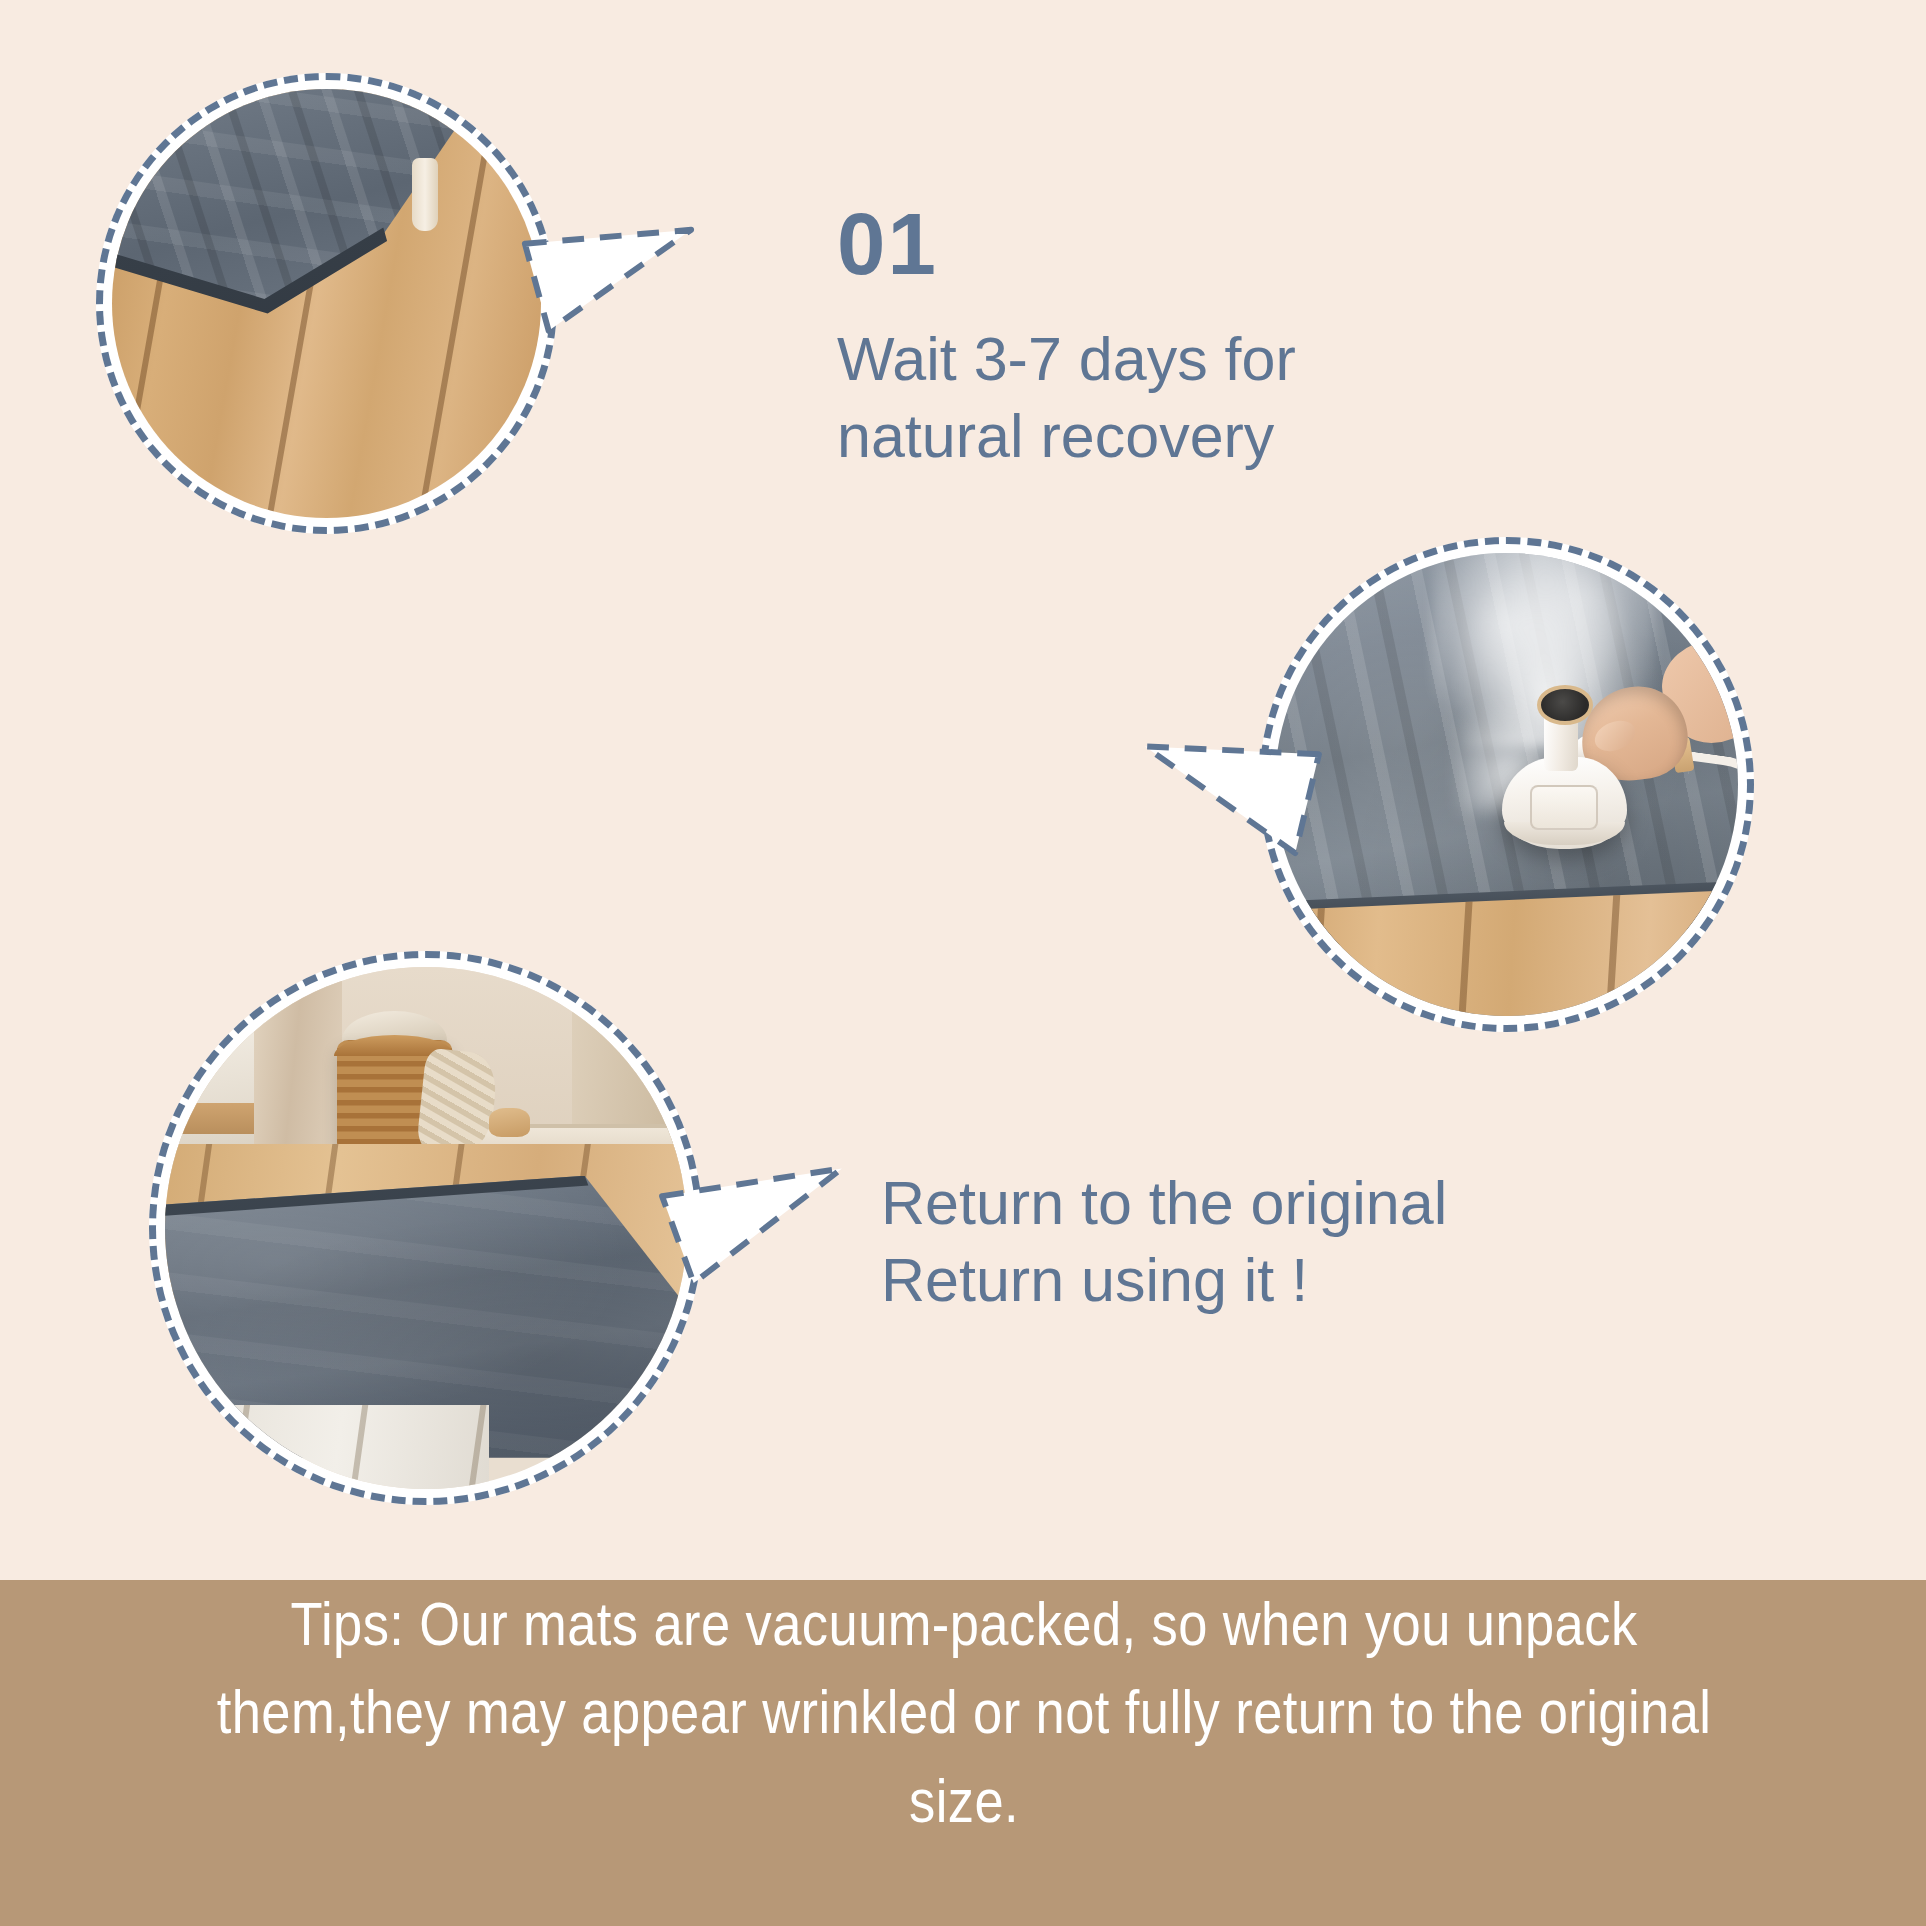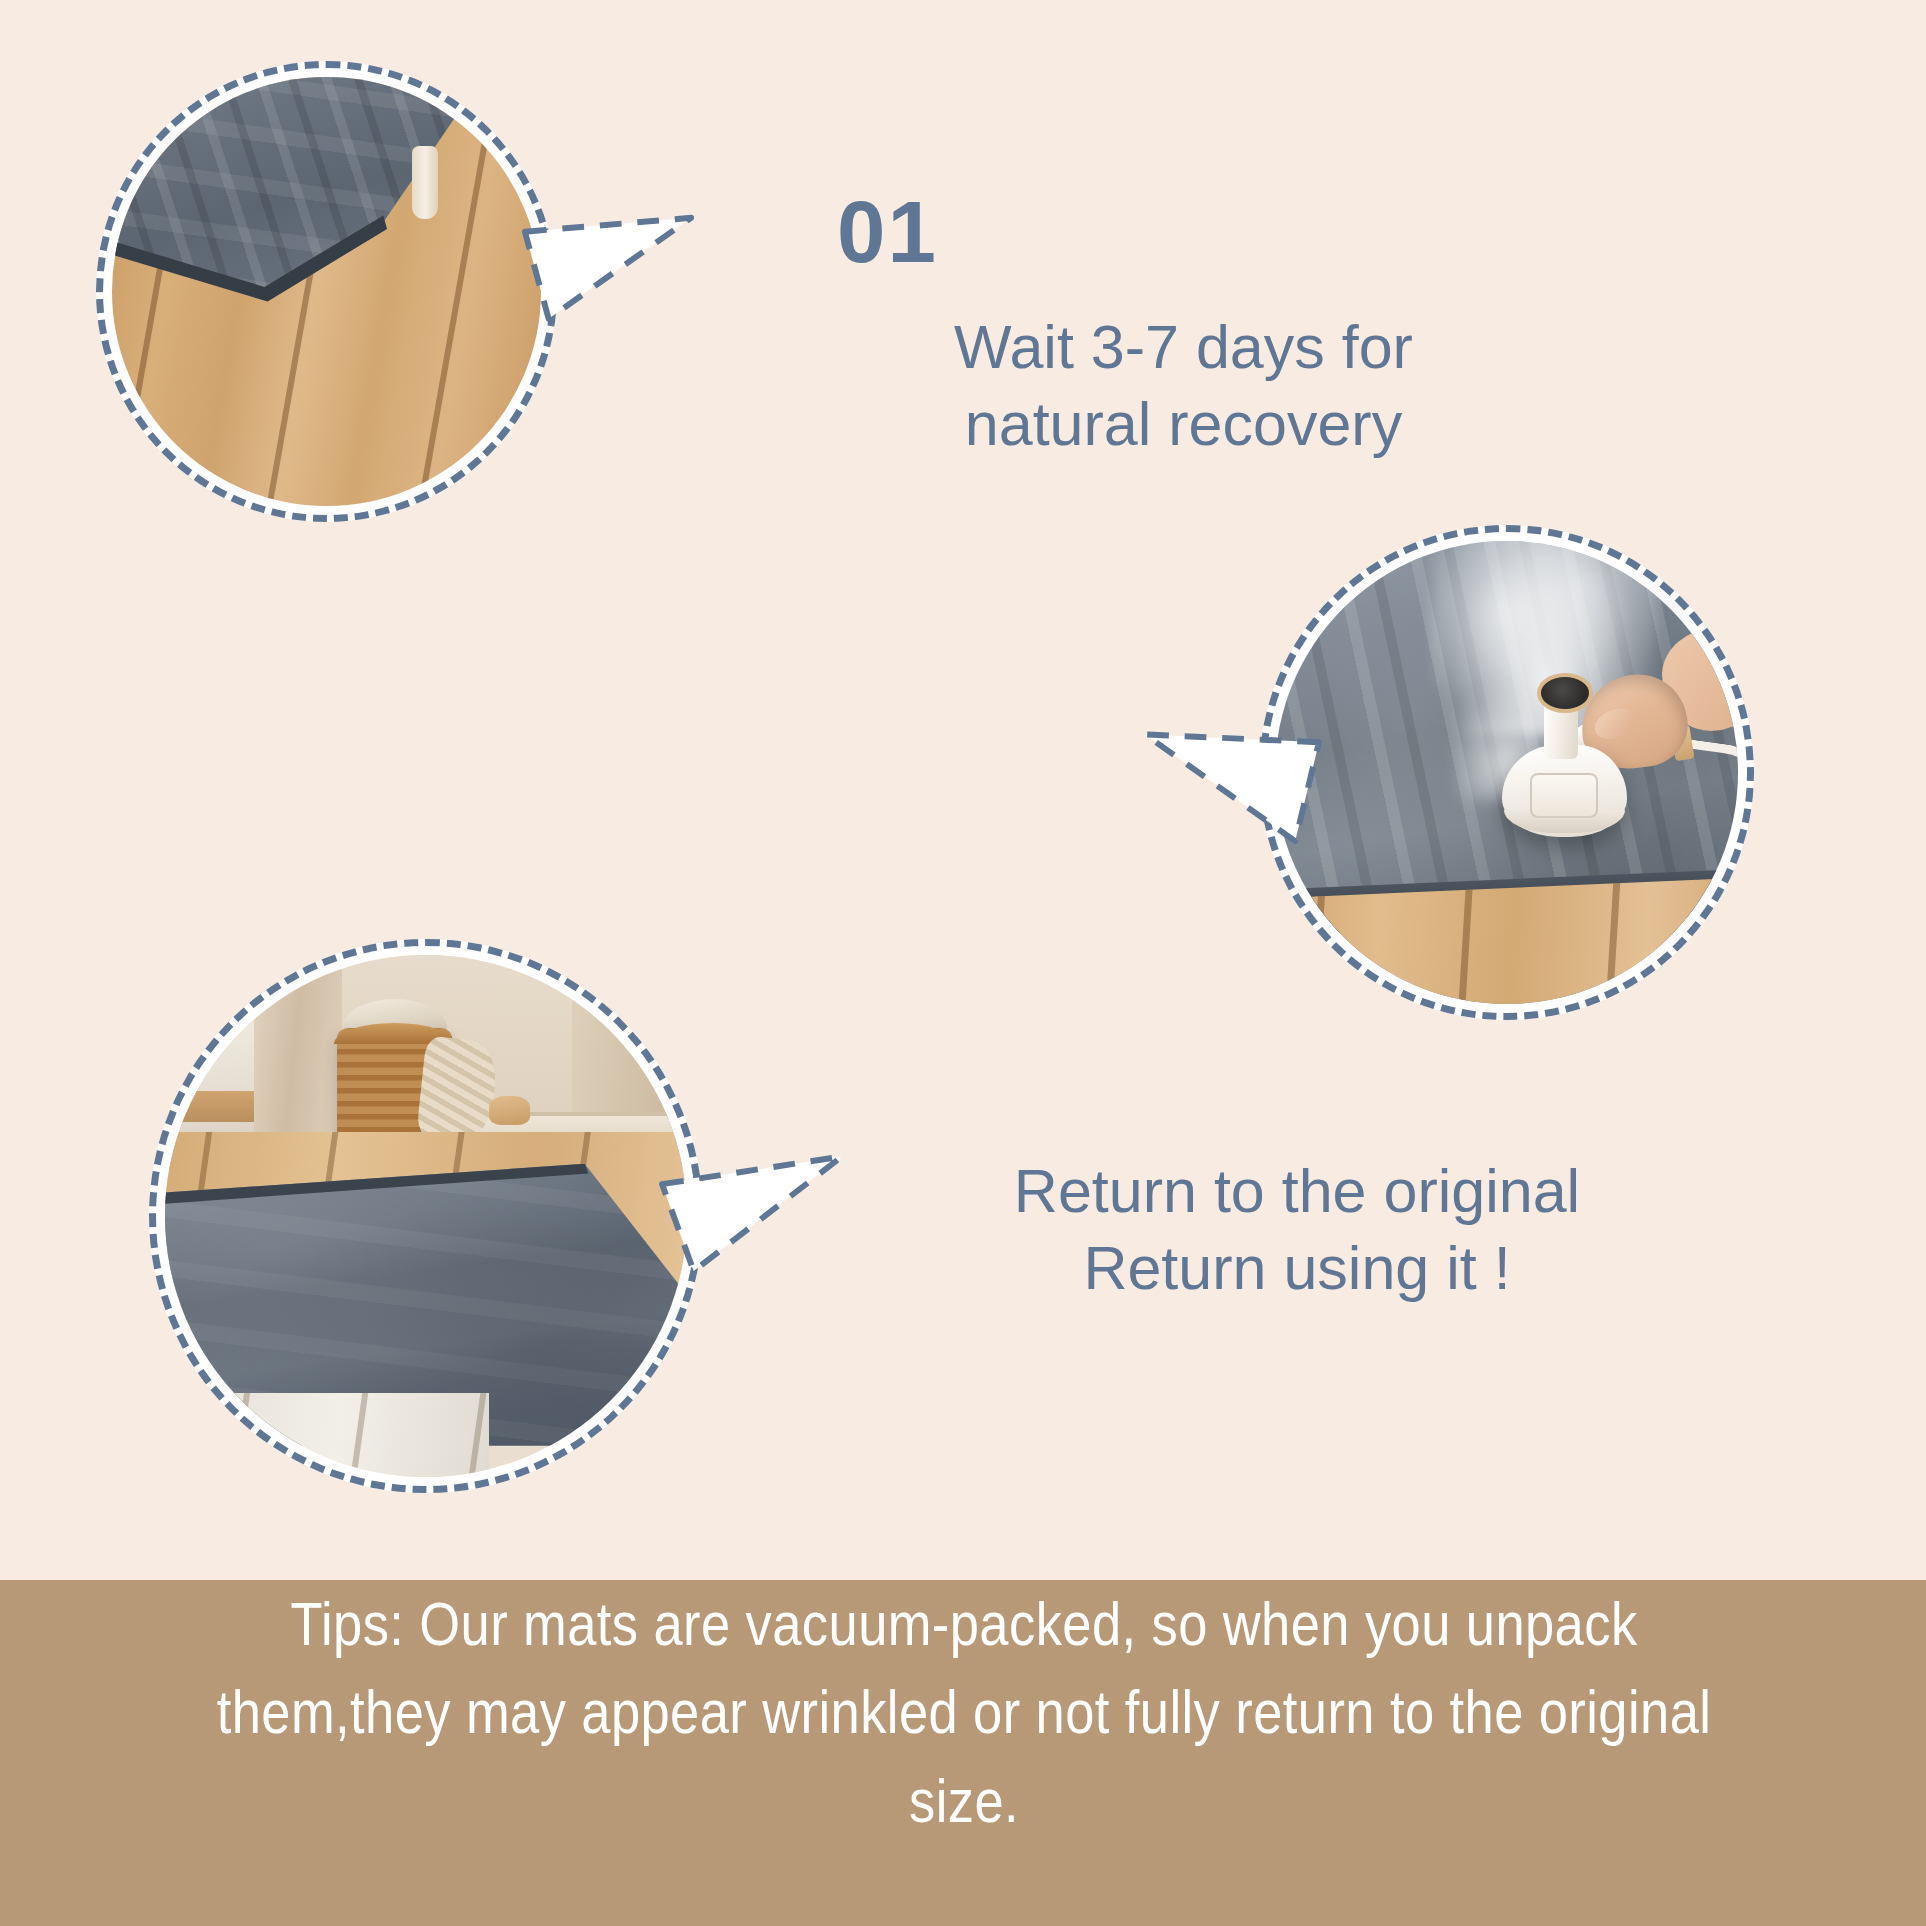--- a/index.html
+++ b/index.html
@@ -2,21 +2,21 @@
 <html><head>
 <meta charset="utf-8">
 <style>
   html,body{margin:0;padding:0;}
   body{
     width:1927px;height:1927px;
     background:#f8ebe1;
     font-family:"Liberation Sans",sans-serif;
     overflow:hidden;position:relative;
   }
-  #stage{position:absolute;inset:0;}
+  #stage{position:absolute;inset:0;margin-top:12px;}
 
   
   .medallion{position:absolute;border-radius:50%;}
   .medallion .ring{
     position:absolute;inset:0;border-radius:50%;
     background:#ffffff;
   }
   .medallion .dash{
     position:absolute;inset:0;border-radius:50%;
     border:7px dashed #5f7694;
@@ -33,21 +33,21 @@
   .pointer svg{display:block;overflow:visible;}
 
   
   .step{position:absolute;}
   .step-num{
     font-size:87px;font-weight:bold;color:#5f7694;
     letter-spacing:2px;line-height:1;
   }
   .step-body{
     font-size:61px;color:#5f7694;line-height:1.27;
-    font-weight:400;margin-top:34px;white-space:pre-line;text-align:center;
+    font-weight:400;margin-top:34px;white-space:pre-line;
   }
 
   
   #tip-banner{
     position:absolute;left:0;right:0;bottom:0;height:347px;
     background:#b79877;
     display:flex;align-items:flex-start;justify-content:center;
   }
   #tip-text{
     color:#ffffff;font-size:61px;line-height:1.45;text-align:center;

